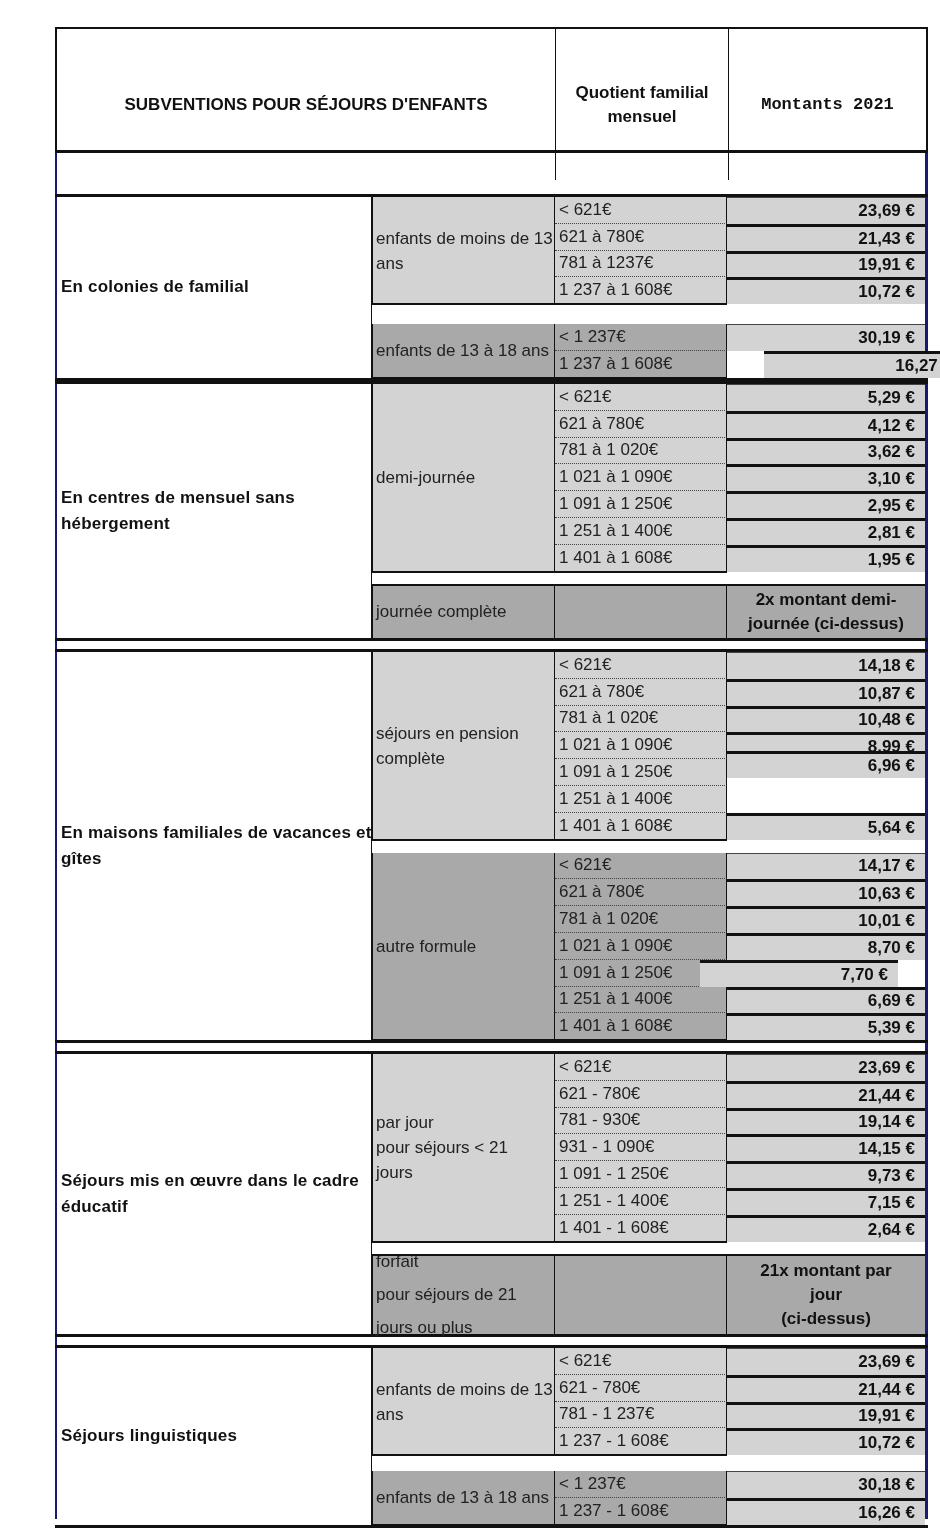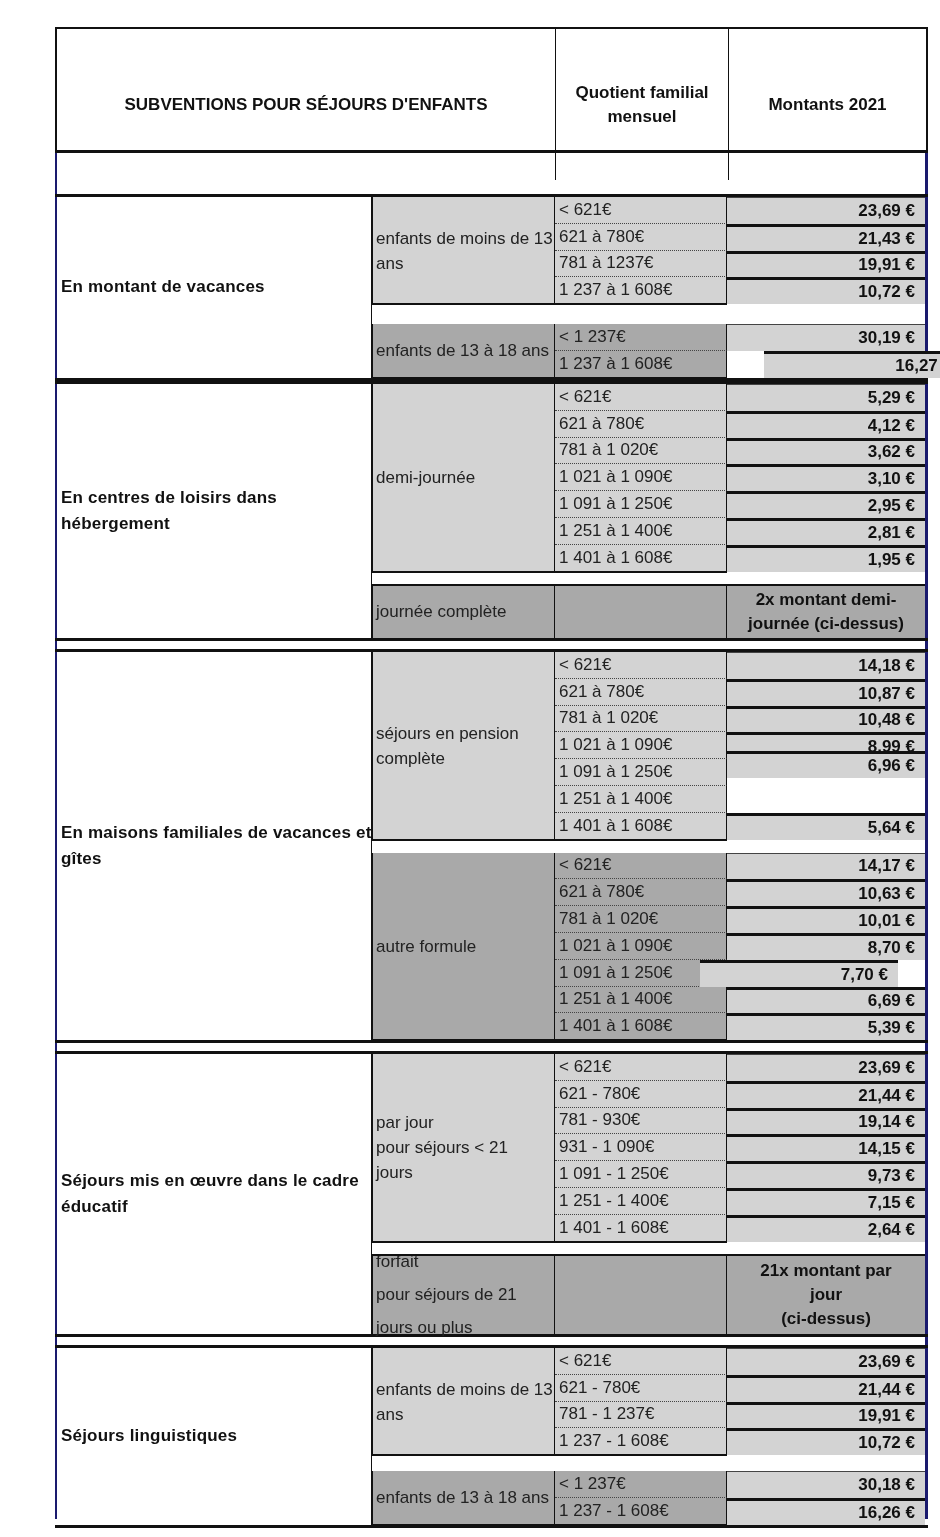--- a/index.html
+++ b/index.html
@@ -35,47 +35,47 @@
 <div class="abs frame-right"></div>
 
 <div class="abs hdr" style="left:55px; top:27px; width:873px; height:126px;">
   <div class="abs hdr-cell" style="left:0; top:0; width:498px; height:151px;">SUBVENTIONS POUR SÉJOURS D'ENFANTS</div>
   <div class="abs vline" style="left:498px; top:0; height:151px;"></div>
   <div class="abs hdr-cell" style="left:499px; top:0; width:172px; height:151px; flex-direction:column;">
     <span>Quotient familial</span>
     <span>mensuel</span>
   </div>
   <div class="abs vline" style="left:671px; top:0; height:151px;"></div>
-  <div class="abs hdr-cell" style="left:672px; top:0; width:197px; height:151px;">Montants 2021</div>
+  <div class="abs hdr-cell" style="left:672px; top:0; width:197px; height:151px;font-family:Liberation Mono, monospace;">Montants 2021</div>
 </div>
 
 <div id="sections">
     <div class="abs hline" style="left: 55px; top: 194px; width: 873px;"></div>
     <div class="abs hline" style="left: 55px; top: 377.8px; width: 873px;"></div>
-    <div class="abs cat" style="left: 57px; top: 197px; width: 315px; height: 180.8px;">En montant de vacances</div>
+    <div class="abs cat" style="left: 57px; top: 197px; width: 315px; height: 180.8px;">En colonies de familial</div>
     <div class="abs vline" style="left: 371px; top: 197px; height: 180.8px;"></div>
     <div class="abs sub light" style="left: 372px; top: 197px; width: 183px; height: 107.2px; align-items: center;">enfants de moins de 13 ans</div>
     <div class="abs qf light" style="left: 555px; top: 197px; width: 172px; height: 26.8px;">&lt; 621€</div>
     <div class="abs amt first" style="left: 727px; top: 197px; width: 198px; height: 26.8px;">23,69 €</div>
     <div class="abs qf light" style="left: 555px; top: 223.8px; width: 172px; height: 26.8px;">621 à 780€</div>
     <div class="abs amt" style="left: 727px; top: 223.8px; width: 198px; height: 26.8px;">21,43 €</div>
     <div class="abs qf light" style="left: 555px; top: 250.6px; width: 172px; height: 26.8px;">781 à 1237€</div>
     <div class="abs amt" style="left: 727px; top: 250.6px; width: 198px; height: 26.8px;">19,91 €</div>
     <div class="abs qf light" style="left: 555px; top: 277.4px; width: 172px; height: 26.8px;">1 237 à 1 608€</div>
     <div class="abs amt" style="left: 727px; top: 277.4px; width: 198px; height: 26.8px;">10,72 €</div>
     <div class="abs hline" style="left: 372px; top: 303.2px; width: 355px; height: 2px;"></div>
     <div class="abs sub dark" style="left: 372px; top: 324.2px; width: 183px; height: 53.6px; align-items: center;">enfants de 13 à 18 ans</div>
     <div class="abs qf dark" style="left: 555px; top: 324.2px; width: 172px; height: 26.8px;">&lt; 1 237€</div>
     <div class="abs amt first" style="left: 727px; top: 324.2px; width: 198px; height: 26.8px;">30,19 €</div>
     <div class="abs qf dark" style="left: 555px; top: 351px; width: 172px; height: 26.8px;">1 237 à 1 608€</div>
     <div class="abs amt" style="left: 727px; top: 351px; width: 198px; height: 26.8px; margin-left: 37px;">16,27 €</div>
     <div class="abs hline" style="left: 372px; top: 376.8px; width: 355px; height: 2px;"></div>
     <div class="abs hline" style="left: 55px; top: 381px; width: 873px;"></div>
     <div class="abs hline" style="left: 55px; top: 637.6px; width: 873px;"></div>
-    <div class="abs cat" style="left: 57px; top: 384px; width: 315px; height: 253.6px;">En centres de loisirs dans hébergement</div>
+    <div class="abs cat" style="left: 57px; top: 384px; width: 315px; height: 253.6px;">En centres de mensuel sans hébergement</div>
     <div class="abs vline" style="left: 371px; top: 384px; height: 253.6px;"></div>
     <div class="abs sub light" style="left: 372px; top: 384px; width: 183px; height: 187.6px; align-items: center;">demi-journée</div>
     <div class="abs qf light" style="left: 555px; top: 384px; width: 172px; height: 26.8px;">&lt; 621€</div>
     <div class="abs amt first" style="left: 727px; top: 384px; width: 198px; height: 26.8px;">5,29 €</div>
     <div class="abs qf light" style="left: 555px; top: 410.8px; width: 172px; height: 26.8px;">621 à 780€</div>
     <div class="abs amt" style="left: 727px; top: 410.8px; width: 198px; height: 26.8px;">4,12 €</div>
     <div class="abs qf light" style="left: 555px; top: 437.6px; width: 172px; height: 26.8px;">781 à 1 020€</div>
     <div class="abs amt" style="left: 727px; top: 437.6px; width: 198px; height: 26.8px;">3,62 €</div>
     <div class="abs qf light" style="left: 555px; top: 464.4px; width: 172px; height: 26.8px;">1 021 à 1 090€</div>
     <div class="abs amt" style="left: 727px; top: 464.4px; width: 198px; height: 26.8px;">3,10 €</div>

